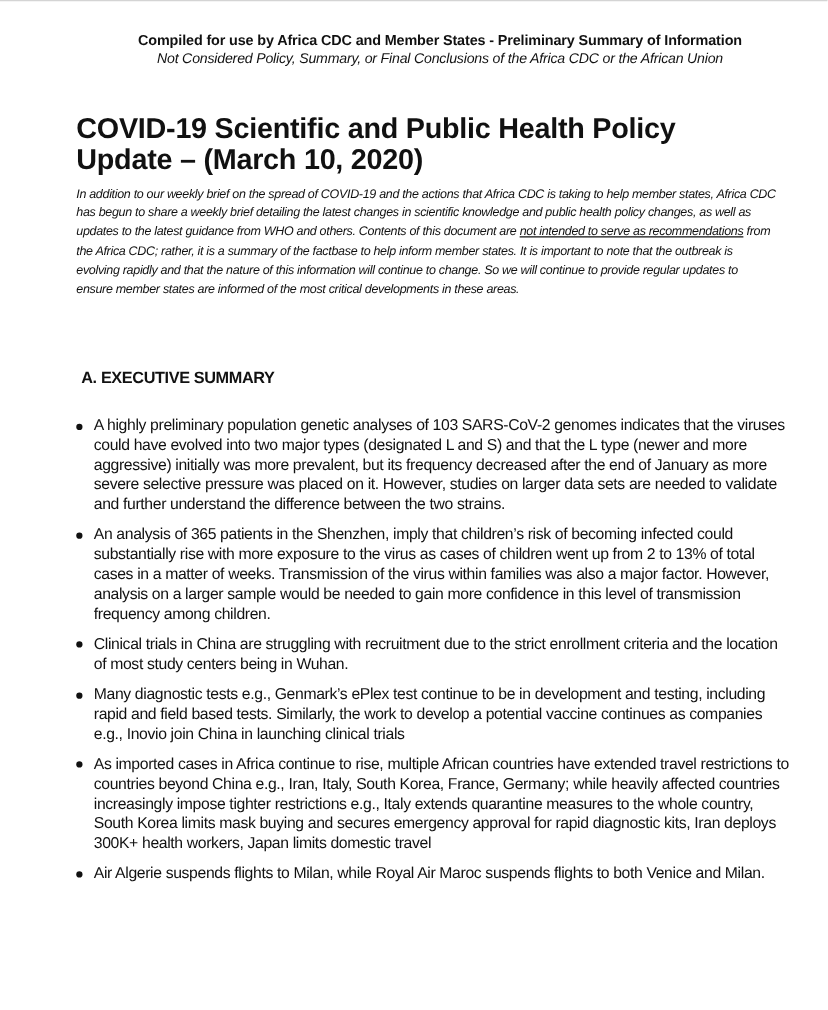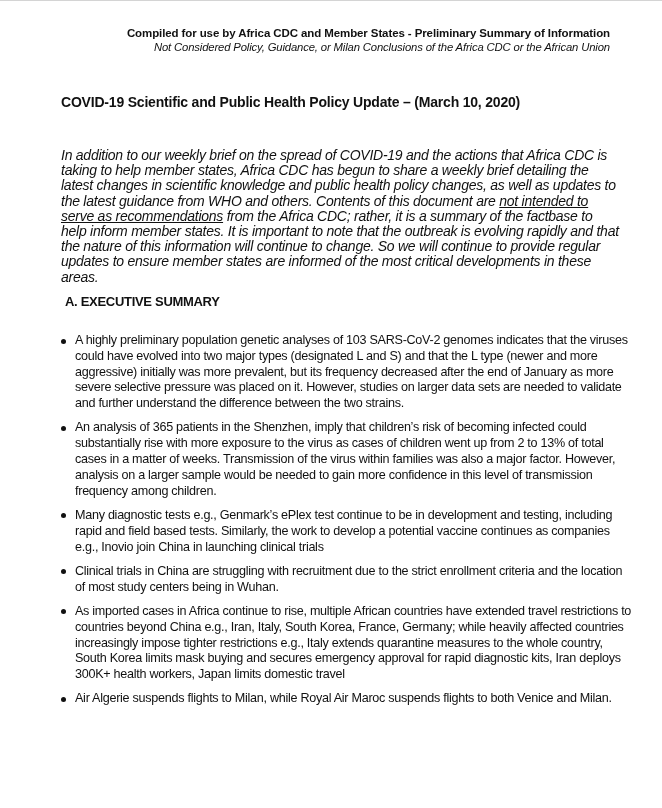--- a/index.html
+++ b/index.html
@@ -1,30 +1,30 @@
 <!DOCTYPE html>
 <html><head>
 <meta charset="utf-8">
 <style>
   html, body { margin: 0; padding: 0; background: #ffffff; }
   body {
     width: 662px; height: 808px; overflow: hidden; position: relative;
     font-family: "Liberation Sans", sans-serif; color: #111111;
   }
   .top-rule { position: absolute; left: 0; top: 0; width: 662px; height: 1px; background: #d4d4d4; }
-  .header-block { position: absolute; top: 26px; left: 0; width: 610px; text-align: right; }
+  .header-block { position: absolute; top: 26px; left: 0; width: 610px; text-align: center; padding-left: 47px; }
   .header-line1 { font-size: 11.5px; font-weight: bold; line-height: 14px; letter-spacing: -0.1px; }
   .header-line2 { font-size: 11.3px; font-style: italic; line-height: 14px; letter-spacing: -0.15px; }
   .title {
     position: absolute; top: 90px; left: 61px; width: 560px;
-    font-size: 14px; font-weight: bold; line-height: 25px; letter-spacing: -0.2px; margin: 0;
+    font-size: 23px; font-weight: bold; line-height: 25px; letter-spacing: -0.2px; margin: 0;
   }
   .intro {
     position: absolute; top: 148px; left: 61px; width: 560px;
-    font-size: 14px; font-style: italic; line-height: 15.2px; letter-spacing: -0.25px; margin: 0;
+    font-size: 10px; font-style: italic; line-height: 15.2px; letter-spacing: -0.25px; margin: 0;
   }
   .intro u { text-decoration: underline; }
   .section-heading {
     position: absolute; top: 290px; left: 61px;
     font-size: 13px; font-weight: bold; letter-spacing: -0.3px; margin: 4px; line-height: 16px;
   }
   .bullets { position: absolute; top: 333px; left: 0; width: 548px; margin: 0; padding: 0; list-style: none; }
   .bullet {
     position: relative; padding-left: 75px; width: 560px;
     font-size: 12.6px; line-height: 15.8px; letter-spacing: -0.28px; margin-bottom: 8.5px;
@@ -33,29 +33,29 @@
     position: absolute; left: 61px; top: 5.5px; width: 5px; height: 5px; border-radius: 50%; background: #111;
   }
 </style>
 </head>
 <body>
 
 <div class="top-rule"></div>
 
 <div class="header-block">
   <div class="header-line1">Compiled for use by Africa CDC and Member States - Preliminary Summary of Information</div>
-  <div class="header-line2">Not Considered Policy, Guidance, or Milan Conclusions of the Africa CDC or the African Union</div>
+  <div class="header-line2">Not Considered Policy, Summary, or Final Conclusions of the Africa CDC or the African Union</div>
 </div>
 
 <h1 class="title">COVID-19 Scientific and Public Health Policy Update – (March 10, 2020)</h1>
 
 <p class="intro"><span>In addition to our weekly brief on the spread of COVID-19 and the actions that Africa CDC is taking to help member states, Africa CDC has begun to share a weekly brief detailing the latest changes in scientific knowledge and public health policy changes, as well as updates to the latest guidance from WHO and others. Contents of this document are </span><u>not intended to serve as recommendations</u><span> from the Africa CDC; rather, it is a summary of the factbase to help inform member states. It is important to note that the outbreak is evolving rapidly and that the nature of this information will continue to change. So we will continue to provide regular updates to ensure member states are informed of the most critical developments in these areas.</span></p>
 
 <h2 class="section-heading">A. EXECUTIVE SUMMARY</h2>
 
 <ul class="bullets">
   <li class="bullet"><span class="bullet-dot"></span><span>A highly preliminary population genetic analyses of 103 SARS-CoV-2 genomes indicates that the viruses could have evolved into two major types (designated L and S) and that the L type (newer and more aggressive) initially was more prevalent, but its frequency decreased after the end of January as more severe selective pressure was placed on it. However, studies on larger data sets are needed to validate and further understand the difference between the two strains.</span></li>
   <li class="bullet"><span class="bullet-dot"></span><span>An analysis of 365 patients in the Shenzhen, imply that children’s risk of becoming infected could substantially rise with more exposure to the virus as cases of children went up from 2 to 13% of total cases in a matter of weeks. Transmission of the virus within families was also a major factor. However, analysis on a larger sample would be needed to gain more confidence in this level of transmission frequency among children.</span></li>
+  <li class="bullet"><span class="bullet-dot"></span><span>Clinical trials in China are struggling with recruitment due to the strict enrollment criteria and the location of most study centers being in Wuhan.</span></li>
   <li class="bullet"><span class="bullet-dot"></span><span>Many diagnostic tests e.g., Genmark’s ePlex test continue to be in development and testing, including rapid and field based tests. Similarly, the work to develop a potential vaccine continues as companies e.g., Inovio join China in launching clinical trials</span></li>
-  <li class="bullet"><span class="bullet-dot"></span><span>Clinical trials in China are struggling with recruitment due to the strict enrollment criteria and the location of most study centers being in Wuhan.</span></li>
   <li class="bullet"><span class="bullet-dot"></span><span>As imported cases in Africa continue to rise, multiple African countries have extended travel restrictions to countries beyond China e.g., Iran, Italy, South Korea, France, Germany; while heavily affected countries increasingly impose tighter restrictions e.g., Italy extends quarantine measures to the whole country, South Korea limits mask buying and secures emergency approval for rapid diagnostic kits, Iran deploys 300K+ health workers, Japan limits domestic travel</span></li>
   <li class="bullet"><span class="bullet-dot"></span><span>Air Algerie suspends flights to Milan, while Royal Air Maroc suspends flights to both Venice and Milan.</span></li>
 </ul>
 
 </body></html>

